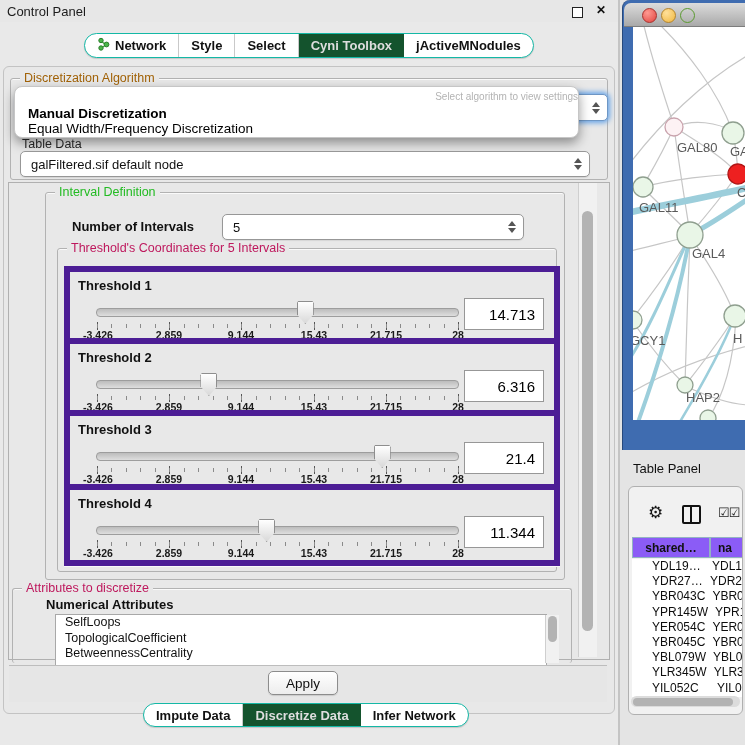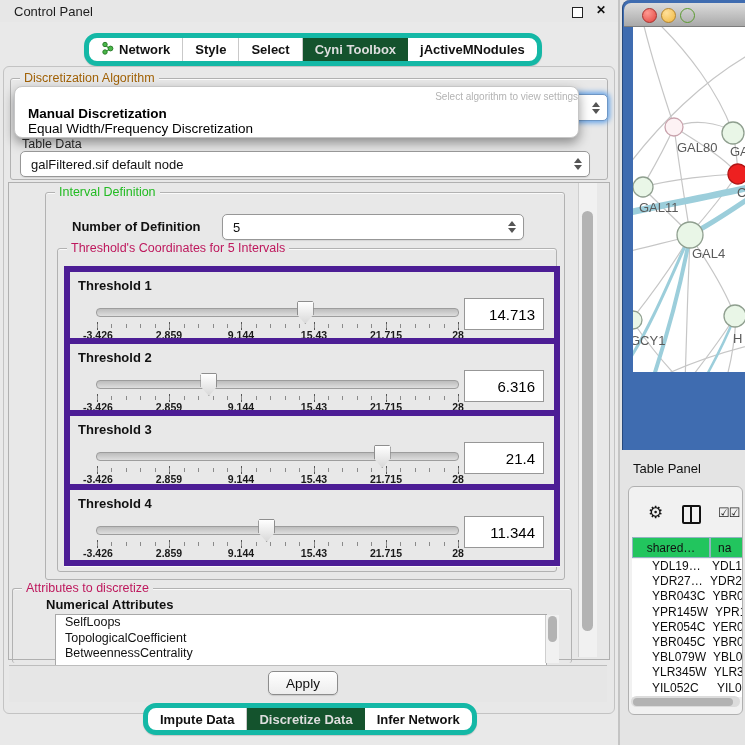--- a/index.html
+++ b/index.html
@@ -1,25 +1,25 @@
 <!DOCTYPE html>
 <html><head>
 <meta charset="utf-8">
 <style>
   html,body{margin:0;padding:0;width:745px;height:745px;overflow:hidden;
     font-family:"Liberation Sans",sans-serif;background:#e9e9e9;}
   #app{position:relative;width:745px;height:745px;}
   .abs{position:absolute;}
   
   .titlebar{left:0;top:0;width:620px;height:22px;background:#e7e7e7;}
-  .titlebar .t{left:14px;top:4px;font-size:13px;color:#1c1c1c;}
+  .titlebar .t{left:7px;top:4px;font-size:13px;color:#1c1c1c;}
   .float-ic{left:572px;top:7px;width:9px;height:9px;border:1.5px solid #222;background:#fff;}
   .close-ic{left:596px;top:3px;font-size:12px;font-weight:700;color:#111;}
   
-  .pill{display:flex;align-items:stretch;background:#fff;border:5px solid #14b8a6;border-radius:13px;overflow:hidden;height:23px;box-shadow:0 1px 1px rgba(0,0,0,.15);}
+  .pill{display:flex;align-items:stretch;background:#fff;border:1px solid #14b8a6;border-radius:13px;overflow:hidden;height:23px;box-shadow:0 1px 1px rgba(0,0,0,.15);}
   .pill .tab{display:flex;align-items:center;gap:5px;padding:0 12px;font-size:13px;font-weight:700;color:#111;border-right:1px solid #c9c9c9;cursor:default;}
   .pill .tab:last-child{border-right:none;}
   .pill .tab.active{background:#14532d;color:#dedede;border-right:none;}
   
   .group{border:1px solid #b2b2b2;border-radius:3px;box-shadow:0 1px 0 #fafafa inset;}
   .legend{position:absolute;top:-8px;left:9px;background:#e8e8e8;padding:0 4px;font-size:12.5px;}
   .green{color:#22bb22;} .blue{color:#be185d;}
   
   .combo{background:#fff;border:1px solid #979797;border-radius:5px;font-size:13px;color:#111;
     display:flex;align-items:center;padding-left:10px;box-shadow:0 1px 1px rgba(0,0,0,.08);}
@@ -51,28 +51,28 @@
   .sb-v{background:#f1f1f1;border-left:1px solid #cfcfcf;}
   .sb-thumb{position:absolute;background:#b3b3b3;border-radius:6px;}
   
   .btn{background:linear-gradient(#ffffff,#ededed);border:1px solid #8c8c8c;border-radius:5px;
     font-size:13.5px;color:#111;display:flex;align-items:center;justify-content:center;box-shadow:0 1px 1px rgba(0,0,0,.12);}
   
   .netframe{left:622px;top:0;width:123px;height:450px;background:#3f6cb0;border-left:1px solid #27497c;border-radius:8px 0 0 0;}
   .nettitle{left:624px;top:3px;width:121px;height:23px;background:linear-gradient(#dcdcdc,#a9a9a9);
     border-radius:7px 0 0 0;border-bottom:1px solid #7d7d7d;}
   .light{position:absolute;top:5px;width:13px;height:13px;border-radius:50%;}
-  .canvas{left:633px;top:27px;width:112px;height:345px;background:#fff;overflow:hidden;}
+  .canvas{left:633px;top:27px;width:112px;height:393px;background:#fff;overflow:hidden;}
   .tp-title{left:633px;top:461px;font-size:13px;color:#111;}
   .tp-box{left:628px;top:486px;width:113px;height:227px;background:#f1f1f1;border:1px solid #b0b0b0;border-radius:6px;overflow:hidden;}
   .gear{font-size:17px;color:#161616;}
   .tblic{width:15px;height:15px;border:2px solid #111;border-radius:2px;position:relative;}
   .tblic:after{content:"";position:absolute;left:6px;top:0;bottom:0;width:2px;background:#111;}
   .chk{font-size:13px;color:#222;letter-spacing:-1px;}
-  .hdrcell{background:#22c55e;border:1px solid #93b3c2;font-size:12px;color:#111;display:flex;align-items:center;box-sizing:border-box;}
+  .hdrcell{background:#8b5cf6;border:1px solid #93b3c2;font-size:12px;color:#111;display:flex;align-items:center;box-sizing:border-box;font-weight:bold;}
   .trow{font-size:12px;color:#0d0d0d;height:15.2px;display:flex;}
   .trow .c1{width:78px;padding-left:20px;box-sizing:border-box;}
   .trow .c2{padding-left:7px;}
   svg text{font-family:"Liberation Sans",sans-serif;}
 </style>
 </head>
 <body>
 
 <div id="app">
 
@@ -137,21 +137,21 @@
   </div>
 
   <div class="abs" style="left:8px;top:182px;width:600px;height:476px;border:1px solid #b0b0b0;background:#e8e8e8;"></div>
   <div class="abs sb-v" style="left:578px;top:183px;width:18px;height:474px;">
     <div class="sb-thumb" style="left:3px;top:28px;width:11px;height:420px;"></div>
   </div>
 
   <div class="abs group" style="left:45px;top:192px;width:518px;height:386px;">
     <span class="legend green">Interval Definition</span>
   </div>
-  <div class="abs" style="left:72px;top:219px;font-size:13px;font-weight:700;color:#111;">Number of Definition</div>
+  <div class="abs" style="left:72px;top:219px;font-size:13px;font-weight:700;color:#111;">Number of Intervals</div>
   <div class="abs combo" style="left:222px;top:214px;width:290px;height:24px;">
     <span>5</span>
     <span class="stepper">
         <span class="up"></span>
         <span class="dn"></span>
       </span>
   </div>
 
   <div class="abs group" style="left:57px;top:248px;width:498px;height:322px;">
     <span class="legend blue">Threshold's Coordinates for 5 Intervals</span>

